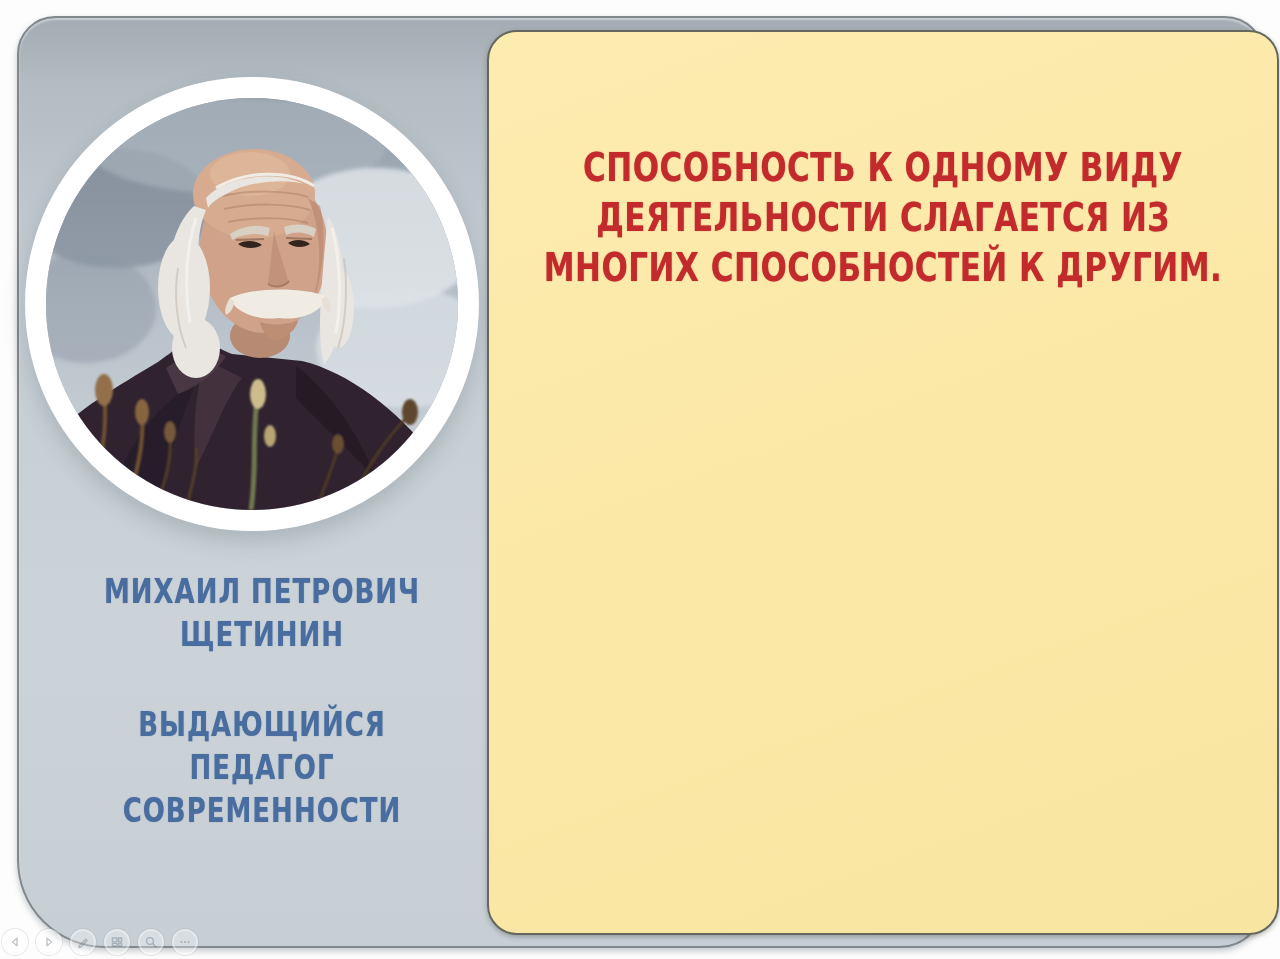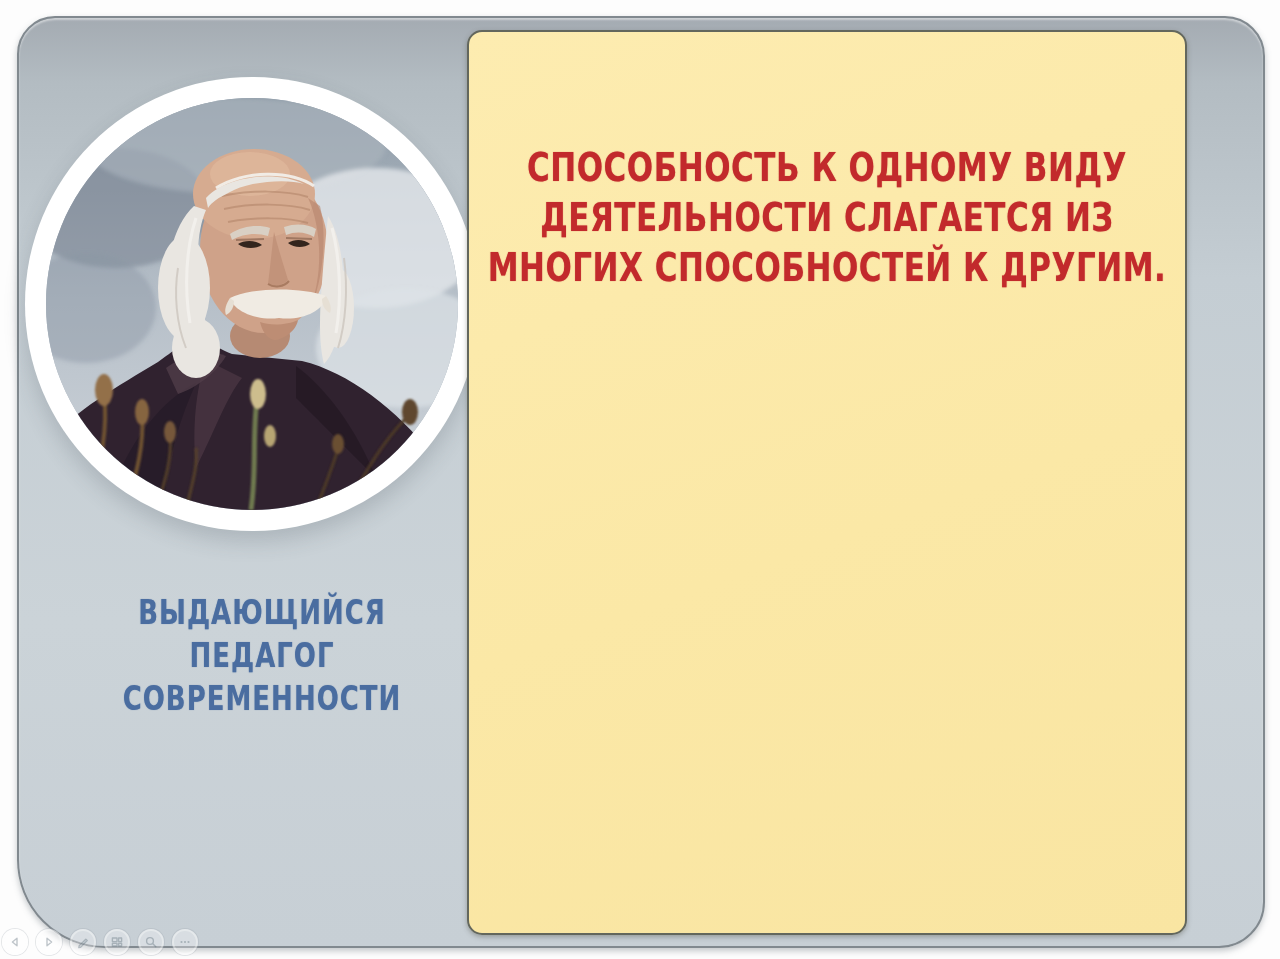--- a/index.html
+++ b/index.html
@@ -30,27 +30,27 @@
   
   .speaker{
     position:absolute;left:28px;top:552px;width:430px;
     text-align:center;color:#4a6da0;font-weight:bold;
   }
   .speaker .line{
     font-size:26px;line-height:43px;letter-spacing:1px;white-space:nowrap;
     transform:scaleY(1.3);
     text-shadow:0 0 1px rgba(74,109,160,.55);
   }
-  .speaker-role{margin-top:21px;}
+  .speaker-role{margin-top:47px;}
   
   .quote-panel{
-    position:absolute;left:448px;top:12px;width:720px;height:905px;
+    position:absolute;left:468px;top:12px;width:792px;height:905px;
     box-sizing:border-box;
     border:2px solid #63675d;
-    border-radius:15px;
+    border-radius:30px;
     background:linear-gradient(160deg,#fdecb0 0%,#fbe8a6 55%,#f9e5a2 100%);
     box-shadow:0 2px 5px rgba(60,60,50,.35);
   }
   .quote-text{
     position:absolute;left:0;right:0;top:0;
     display:flex;flex-direction:column;gap:48px;
     padding-top:110px;
     color:#c22a2c;font-weight:bold;text-align:center;
   }
   .quote-line{
@@ -183,20 +183,24 @@
               <path d="M270,412 C280,384 288,366 292,350"></path>
             </g>
             <ellipse cx="364" cy="314" rx="8" ry="13" fill="#5f472e"></ellipse>
             <ellipse cx="292" cy="346" rx="6" ry="10" fill="#6b4f33"></ellipse>
           </g>
         </svg>
       </div>
     </div>
 
     <div class="speaker">
+      <div class="speaker-name">
+        <div class="line">МИХАИЛ ПЕТРОВИЧ</div>
+        <div class="line">ЩЕТИНИН</div>
+      </div>
       <div class="speaker-role">
         <div class="line">ВЫДАЮЩИЙСЯ</div>
         <div class="line">ПЕДАГОГ</div>
         <div class="line">СОВРЕМЕННОСТИ</div>
       </div>
     </div>
 
     <div class="quote-panel">
       <div class="quote-text">
         <div class="quote-group">

